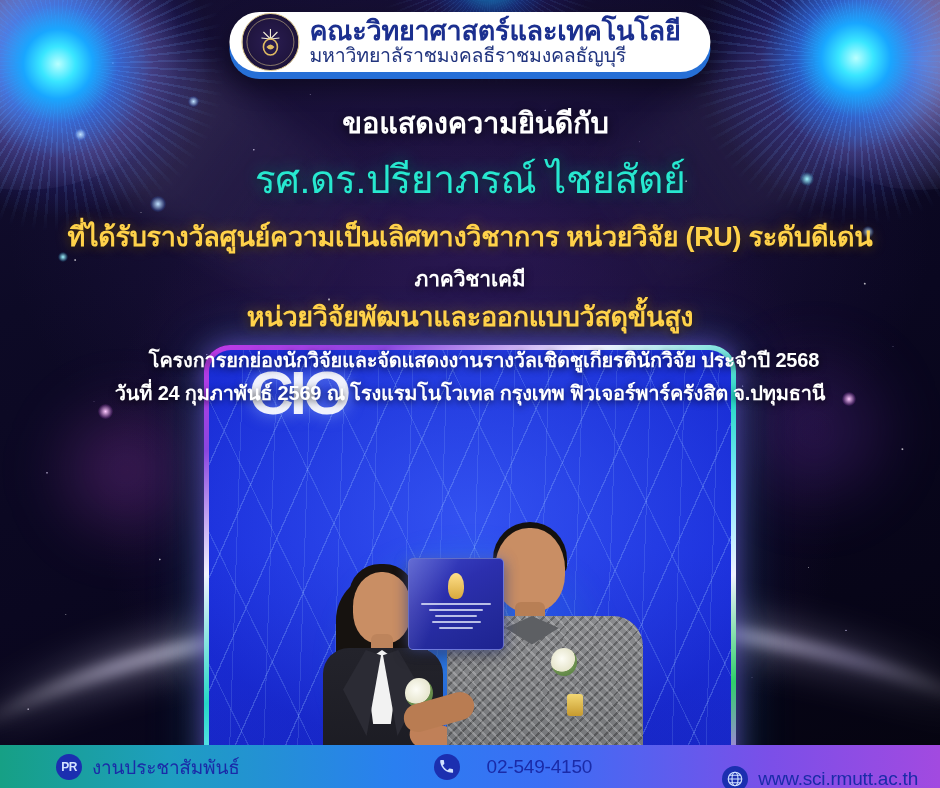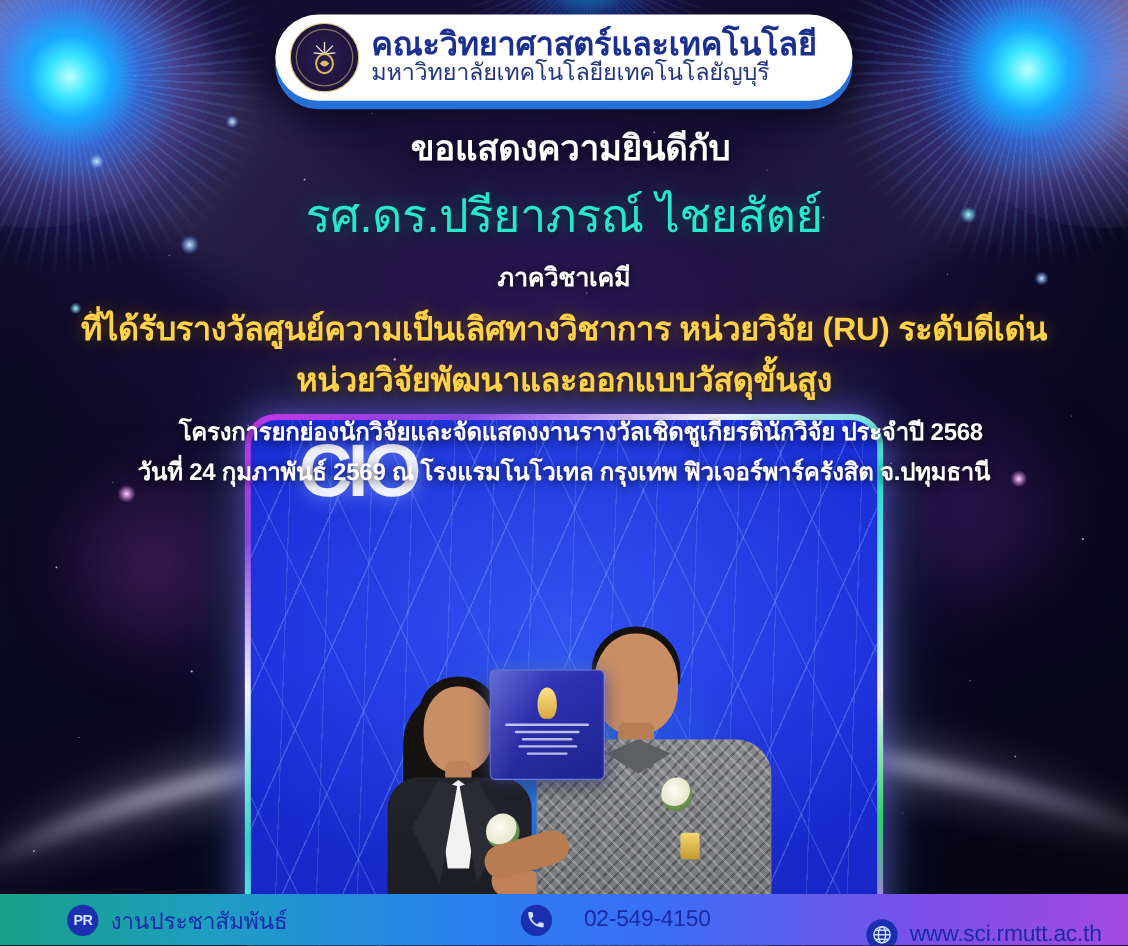--- a/index.html
+++ b/index.html
@@ -122,21 +122,21 @@
 
   
   #arc-wrap{ position:absolute; left:0; top:430px; width:940px; height:330px; pointer-events:none; }
   #arc-wrap svg{ display:block; width:100%; height:100%; overflow:visible; }
 
   
   #header-pill{
     position:absolute; left:50%; transform:translateX(-50%); top:12px;
     display:flex; align-items:center; gap:10px;
     background:#ffffff; border-radius:44px;
-    padding:6px 30px 6px 12px; height:72px;
+    padding:6px 30px 6px 12px; height:60px;
     box-shadow:0 7px 0 0 rgba(40,120,230,.92), 0 12px 26px rgba(0,0,0,.45);
     z-index:6;
   }
   #emblem{
     width:58px; height:58px; border-radius:50%; flex:0 0 58px;
     background:radial-gradient(circle at 50% 50%,#2a1d52 0%,#211641 52%,#160f2e 100%);
     border:1.5px solid #d8c48a; position:relative;
     display:flex; align-items:center; justify-content:center;
   }
   #emblem .ring{
@@ -411,29 +411,29 @@
       <svg class="glyph" viewBox="0 0 30 32">
         <g fill="none" stroke="#f0ead4" stroke-width="1.1">
           <path d="M15 3 L15 13 M15 13 L8 6 M15 13 L22 6 M15 13 L6 12 M15 13 L24 12"></path>
         </g>
         <ellipse cx="15" cy="21" rx="7" ry="8" fill="none" stroke="#e0bb62" stroke-width="1.6"></ellipse>
         <path d="M11 21 q4 -5 8 0 q-4 5 -8 0z" fill="#e0bb62"></path>
       </svg>
     </div>
     <div class="head-text">
       <div id="faculty-name-th">คณะวิทยาศาสตร์และเทคโนโลยี</div>
-      <div id="university-name-th">มหาวิทยาลัยเทคโนโลยียเทคโนโลยัญบุรี</div>
+      <div id="university-name-th">มหาวิทยาลัราชมงคลธีราชมงคลธัญบุรี</div>
     </div>
   </div>
 
   <div id="text-block">
     <div id="congrats-line">ขอแสดงความยินดีกับ</div>
     <div id="honoree-name">รศ.ดร.ปรียาภรณ์ ไชยสัตย์</div>
+    <div id="award-line-1">ที่ได้รับรางวัลศูนย์ความเป็นเลิศทางวิชาการ หน่วยวิจัย (RU) ระดับดีเด่น</div>
     <div id="department-line">ภาควิชาเคมี</div>
-    <div id="award-line-1">ที่ได้รับรางวัลศูนย์ความเป็นเลิศทางวิชาการ หน่วยวิจัย (RU) ระดับดีเด่น</div>
     <div id="award-line-2">หน่วยวิจัยพัฒนาและออกแบบวัสดุขั้นสูง</div>
     <div id="project-line">โครงการยกย่องนักวิจัยและจัดแสดงงานรางวัลเชิดชูเกียรตินักวิจัย  ประจำปี 2568</div>
     <div id="datetime-line">วันที่ 24 กุมภาพันธ์ 2569   ณ โรงแรมโนโวเทล กรุงเทพ ฟิวเจอร์พาร์ครังสิต จ.ปทุมธานี</div>
   </div>
 
   <div id="photo-frame">
     <div id="photo-inner">
       <div id="backdrop-lines"></div>
       <div id="backdrop-logo">CIO</div>
       <div id="stage-glow"></div>

